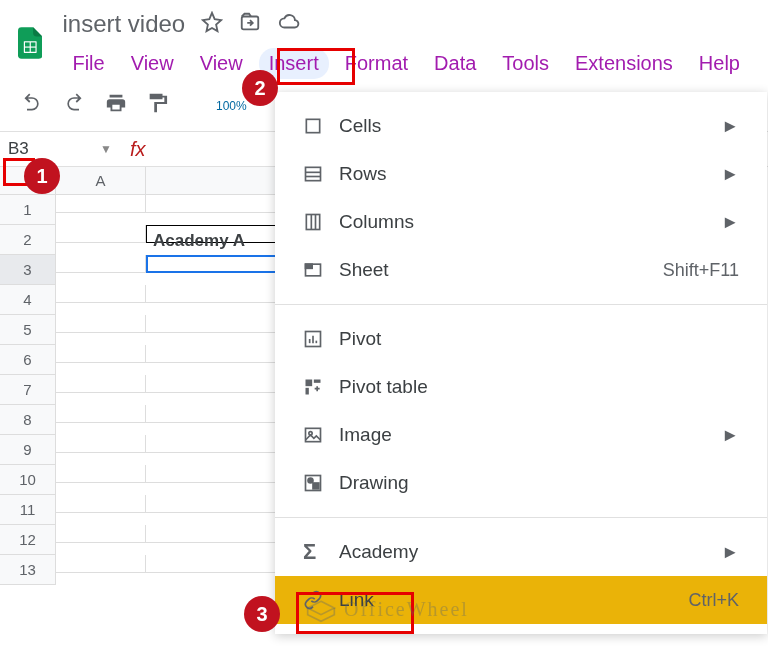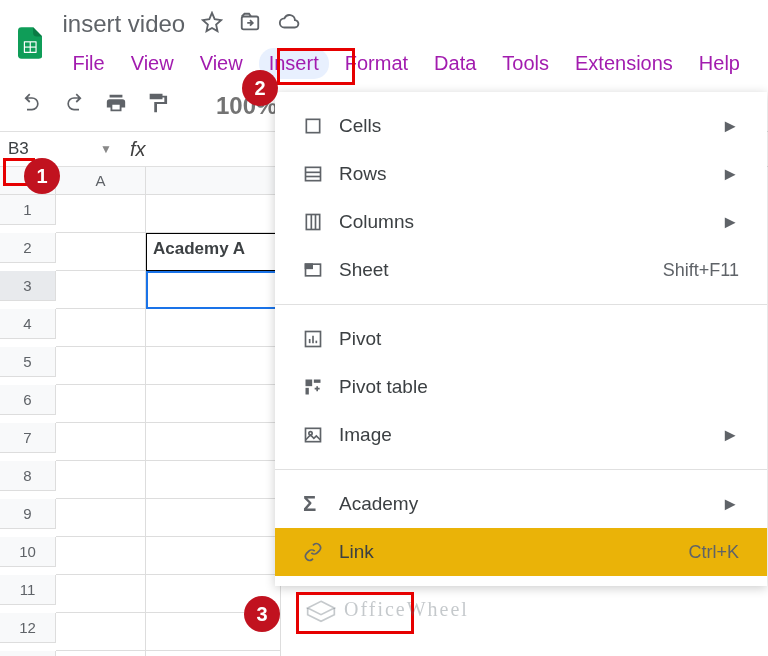--- a/index.html
+++ b/index.html
@@ -15,35 +15,35 @@
   .topbar { display: flex; align-items: flex-start; padding: 10px 18px 0 18px; }
   .logo { width: 42px; height: 54px; margin-right: 20px; margin-top: 6px; }
   .title-row { display: flex; align-items: center; gap: 16px; }
   .doc-title { font-size: 24px; color: #5f6368; }
   .title-icon { color: #5f6368; }
   .menubar { display: flex; gap: 6px; margin-top: 10px; }
   .menu-item { font-size: 20px; color: #a21caf; padding: 4px 10px; cursor: pointer; }
   .menu-item.active { background: #e8f0fe; border-radius: 15px; }
   .toolbar { display: flex; align-items: center; gap: 18px; padding: 12px 20px 10px 20px; }
   .tb-icon { color: #5f6368; font-size: 22px; }
-  .tb-text { font-size: 24px; color: #737373; font-weight: bold; }
+  .tb-text { font-size: 12px; color: #0369a1; }
   .namebox-row { display: flex; align-items: center; border-top: 1px solid #e0e0e0; border-bottom: 1px solid #e0e0e0; height: 36px; }
   .namebox { width: 50px; padding: 3px 8px; font-size: 17px; display:flex; align-items:center; }
   .dropdown-caret { color: #888; font-size: 12px; margin-left: 50px; margin-right: 18px; }
-  .fx { font-style: italic; color: #404040; font-size: 20px; }
+  .fx { font-style: italic; color: #b91c1c; font-size: 20px; }
   .grid { display: flex; }
   .corner { width: 56px; height: 28px; border-right: 1px solid #ddd; border-bottom: 1px solid #ddd; background:#f8f9fa; }
   .col-headers { display: flex; }
   .col-h { height: 28px; border-right: 1px solid #ddd; border-bottom: 1px solid #ddd; text-align:center; font-size:15px; color:#5f6368; line-height:28px; background:#f8f9fa; }
   .col-a { width: 90px; }
   .col-b { width: 135px; }
   .rows { }
   .row { display: flex; }
   .row-h { width: 56px; height: 30px; border-right: 1px solid #ddd; border-bottom:1px solid #ddd; text-align:center; font-size:15px; color:#5f6368; line-height:30px; background:#f8f9fa; }
-  .cell { border-right: 1px solid #ddd; border-bottom: 1px solid #ddd; height: 38px; }
+  .cell { border-right: 1px solid #ddd; border-bottom: 1px solid #ddd; height: 18px; }
   .cell-a { width: 90px; }
   .cell-b { width: 135px; font-size:17px; font-weight:bold; padding: 4px 6px; line-height:22px; }
   .b2 { border: 1px solid #000; }
   .b3 { border: 2px solid #1a73e8; position: relative; }
   .row.active .row-h { background:#e8eaed; }
   .dropdown {
     position: absolute;
     left: 275px;
     top: 92px;
     width: 492px;
@@ -299,20 +299,30 @@
     <span class="dd-icon">
         <svg width="20" height="20" viewBox="0 0 24 24" fill="none" stroke="#5f6368" stroke-width="2">
           <rect x="3" y="4" width="18" height="16"></rect>
           <circle cx="9" cy="10" r="2"></circle>
           <path d="M3 18l6-6 4 4 3-3 5 5"></path>
         </svg>
       </span>
     <span class="dd-label">Image</span>
     <span class="dd-right">►</span>
   </div>
+  <div class="dd-item">
+    <span class="dd-icon">
+        <svg width="20" height="20" viewBox="0 0 24 24" fill="none" stroke="#5f6368" stroke-width="2">
+          <rect x="3" y="3" width="18" height="18"></rect>
+          <circle cx="9" cy="9" r="3" fill="#5f6368"></circle>
+          <rect x="12" y="12" width="7" height="7" fill="#5f6368"></rect>
+        </svg>
+      </span>
+    <span class="dd-label">Drawing</span>
+  </div>
   <div class="dd-sep"></div>
   <div class="dd-item">
     <span class="dd-icon" style="font-size:22px;font-weight:bold;">Σ</span>
     <span class="dd-label">Academy</span>
     <span class="dd-right">►</span>
   </div>
   <div class="dd-item hover">
     <span class="dd-icon">
         <svg width="20" height="20" viewBox="0 0 24 24" fill="none" stroke="#5f6368" stroke-width="2">
           <path d="M10 13a5 5 0 007 0l3-3a5 5 0 00-7-7l-1 1"></path>

